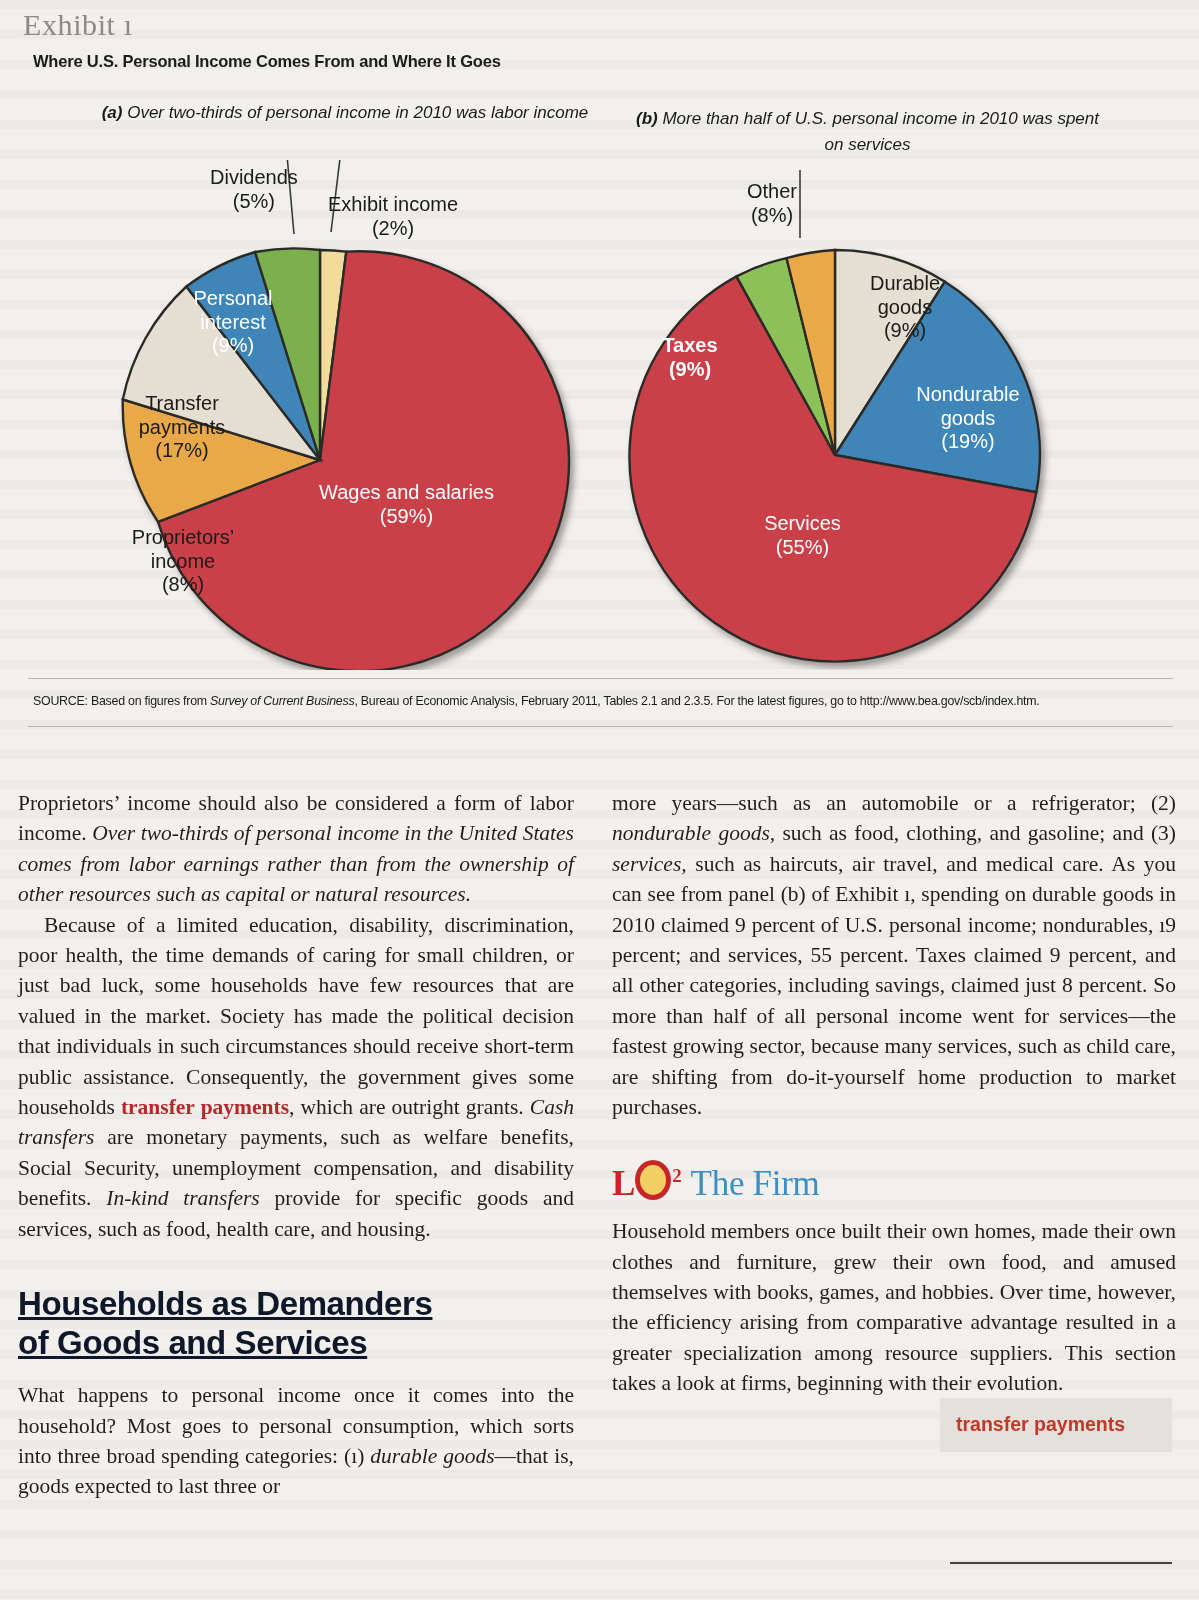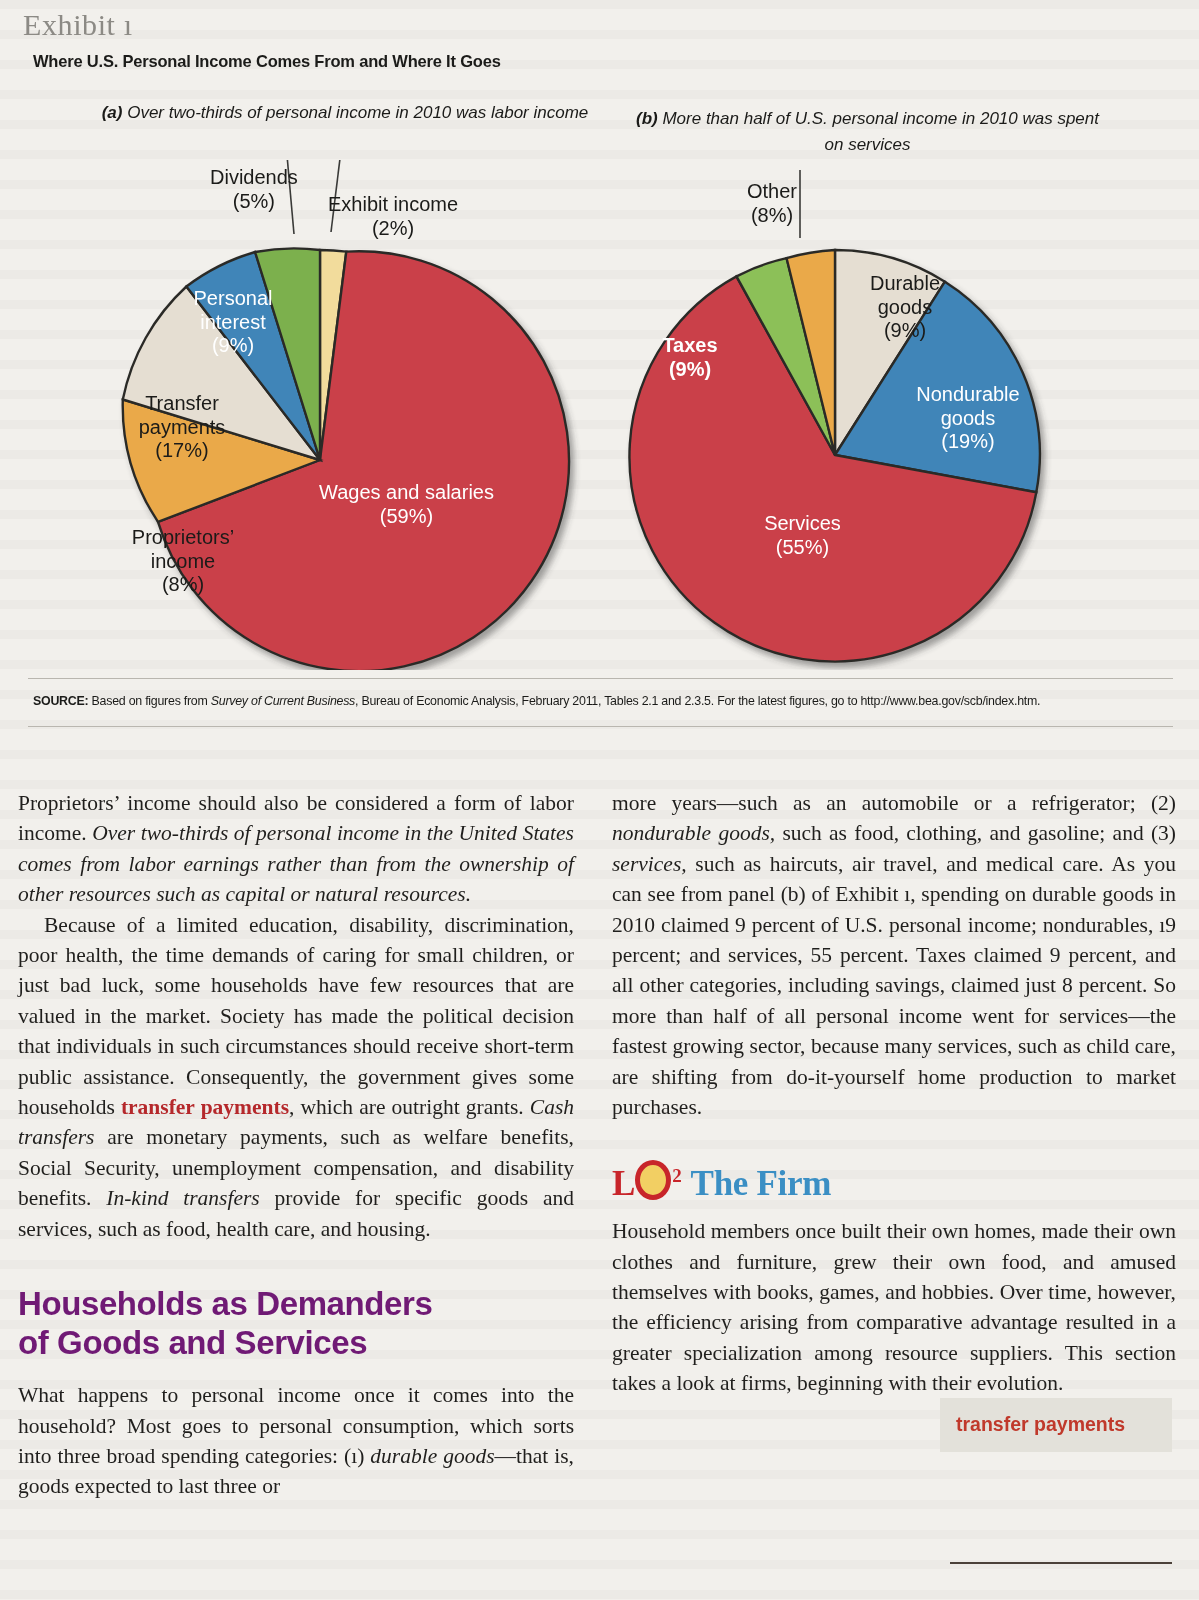--- a/index.html
+++ b/index.html
@@ -55,21 +55,21 @@
     color:#1b1b19;text-align:center;white-space:nowrap;
   }
   .lbl.w{color:#ffffff;}
 
   .source{
     position:absolute;left:33px;top:694px;width:1140px;
     font-family:"Liberation Sans", sans-serif;
     font-size:12.4px;color:#1b1b19;letter-spacing:-.25px;
     white-space:nowrap;
   }
-  .source b{font-weight:bold;}
+  .source b{font-weight:normal;}
   .source i{font-style:italic;}
 
   .rule-top{position:absolute;left:28px;top:678px;width:1145px;height:1px;background:#b9b6af;}
   .rule-bot{position:absolute;left:28px;top:726px;width:1145px;height:1px;background:#b9b6af;}
 
   
   .col{
     position:absolute;top:788px;
     font-size:21.5px;line-height:30.4px;
     text-align:justify;
@@ -78,39 +78,40 @@
   #col-left{left:18px;width:556px;}
   #col-right{left:612px;width:564px;}
   .col p{margin:0;text-indent:0;}
   .col p.ind{text-indent:26px;}
   .col i{font-style:italic;}
   .term{color:#b5282b;font-weight:bold;}
 
   h2.section{
     font-family:"Liberation Sans", sans-serif;
     font-weight:bold;
-    color:#701a75;
+    color:#0f172a;
     font-size:33px;line-height:39px;
     margin:40px 0 18px 0;
     letter-spacing:-.4px;
+    text-decoration:underline;
   }
   h2.lo{
     margin:34px 0 12px 0;
     font-size:35px;line-height:40px;
     font-family:"Liberation Serif", serif;
     font-weight:normal;
   }
   .lo-red{color:#c8252a;font-weight:bold;letter-spacing:-1px;}
   .lo-o{
     display:inline-block;width:26px;height:30px;
     border:5px solid #c8252a;border-radius:50%;
     background:#f2cf63;vertical-align:-5px;margin:0 1px;
   }
   .lo-sup{font-size:19px;vertical-align:super;color:#c8252a;font-weight:bold;}
-  .lo-blue{color:#3b8fc4;font-weight:bold;letter-spacing:-.3px;}
+  .lo-blue{color:#3b8fc4;font-weight:normal;letter-spacing:-.3px;}
 
   
   .defbox{
     position:absolute;left:940px;top:1398px;width:232px;
     background:#e3e1da;
     padding:14px 14px 16px 16px;
     box-sizing:border-box;
   }
   .defbox .dt{
     font-family:"Liberation Sans", sans-serif;

